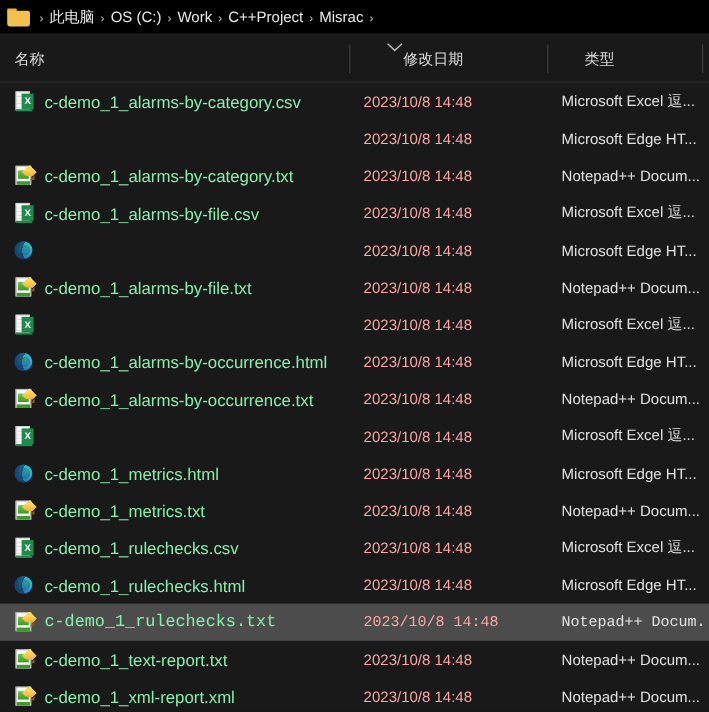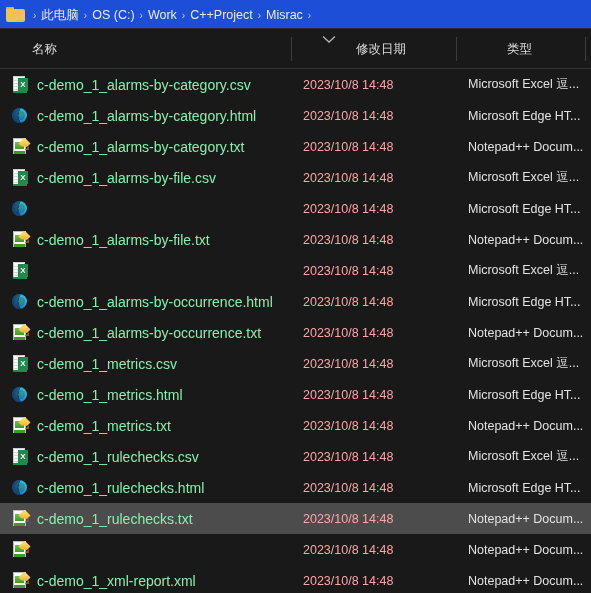--- a/index.html
+++ b/index.html
@@ -13,21 +13,21 @@
     color: #e8e8e8;
     -webkit-font-smoothing: antialiased;
   }
 
   
   .breadcrumb-bar {
     height: 29px;
     display: flex;
     align-items: center;
     padding-left: 6px;
-    background: #1d4ed8;
+    background: #000000;
     border-bottom: 1px solid #2b2b2b;
   }
   .folder-icon {
     width: 19px;
     height: 15px;
     position: relative;
     flex: 0 0 auto;
     margin-right: 3px;
   }
   .folder-icon .tab {
@@ -68,21 +68,20 @@
   .col-head {
     position: absolute;
     top: 0;
     height: 40px;
     display: flex;
     align-items: center;
     font-size: 12.5px;
     color: #dcdcdc;
     padding-left: 12px;
     white-space: nowrap;
-    margin-left: 20px;
   }
   .col-head.name { left: 12px; width: 278px; padding-left: 0; }
   .col-head.date { left: 291px; width: 169px; padding-left: 45px; }
   .col-head.type { left: 475px; width: 129px; }
   .col-divider {
     position: absolute;
     top: 8px;
     width: 1px;
     height: 24px;
     background: #3c3c3c;
@@ -106,20 +105,21 @@
   }
   .file-row {
     position: relative;
     height: 31px;
     display: flex;
     align-items: center;
     cursor: default;
   }
   .file-row.selected {
     background: #4c4c4c;
+    font-family: Liberation Mono, monospace;
   }
   .cell-name {
     position: absolute;
     left: 12px;
     width: 278px;
     display: flex;
     align-items: center;
     gap: 9px;
     white-space: nowrap;
     overflow: hidden;
@@ -291,79 +291,109 @@
           <span class="lines"></span>
           <span class="foot"></span>
           <span class="xpanel">X</span>
         </span>
         <span class="file-name">c-demo_1_alarms-by-category.csv</span>
       </div>
       <div class="cell-date">2023/10/8 14:48</div>
       <div class="cell-type">Microsoft Excel 逗...</div>
     </div>
     <div class="file-row">
+      <div class="cell-date">2023/10/8 14:48</div>
+      <div class="cell-type">Microsoft Edge HT...</div>
+    </div>
+    <div class="file-row">
+      <div class="cell-name">
+        <span class="ficon npp">
+          <span class="sheet"></span>
+          <span class="greenblock"></span>
+          <span class="greenbar"></span>
+          <span class="pencil"></span>
+          <span class="pencil-tip"></span>
+        </span>
+        <span class="file-name">c-demo_1_alarms-by-category.txt</span>
+      </div>
+      <div class="cell-date">2023/10/8 14:48</div>
+      <div class="cell-type">Notepad++ Docum...</div>
+    </div>
+    <div class="file-row">
+      <div class="cell-name">
+        <span class="ficon excel">
+          <span class="sheet"></span>
+          <span class="lines"></span>
+          <span class="foot"></span>
+          <span class="xpanel">X</span>
+        </span>
+        <span class="file-name">c-demo_1_alarms-by-file.csv</span>
+      </div>
+      <div class="cell-date">2023/10/8 14:48</div>
+      <div class="cell-type">Microsoft Excel 逗...</div>
+    </div>
+    <div class="file-row">
       <div class="cell-name">
         <span class="ficon edge">
           <span class="orb"></span>
           <span class="crescent"></span>
           <span class="hook"></span>
         </span>
-        <span class="file-name">c-demo_1_alarms-by-category.html</span>
       </div>
       <div class="cell-date">2023/10/8 14:48</div>
       <div class="cell-type">Microsoft Edge HT...</div>
     </div>
     <div class="file-row">
       <div class="cell-name">
         <span class="ficon npp">
           <span class="sheet"></span>
           <span class="greenblock"></span>
           <span class="greenbar"></span>
           <span class="pencil"></span>
           <span class="pencil-tip"></span>
         </span>
-        <span class="file-name">c-demo_1_alarms-by-category.txt</span>
+        <span class="file-name">c-demo_1_alarms-by-file.txt</span>
       </div>
       <div class="cell-date">2023/10/8 14:48</div>
       <div class="cell-type">Notepad++ Docum...</div>
     </div>
     <div class="file-row">
       <div class="cell-name">
         <span class="ficon excel">
           <span class="sheet"></span>
           <span class="lines"></span>
           <span class="foot"></span>
           <span class="xpanel">X</span>
         </span>
-        <span class="file-name">c-demo_1_alarms-by-file.csv</span>
       </div>
       <div class="cell-date">2023/10/8 14:48</div>
       <div class="cell-type">Microsoft Excel 逗...</div>
     </div>
     <div class="file-row">
       <div class="cell-name">
         <span class="ficon edge">
           <span class="orb"></span>
           <span class="crescent"></span>
           <span class="hook"></span>
         </span>
+        <span class="file-name">c-demo_1_alarms-by-occurrence.html</span>
       </div>
       <div class="cell-date">2023/10/8 14:48</div>
       <div class="cell-type">Microsoft Edge HT...</div>
     </div>
     <div class="file-row">
       <div class="cell-name">
         <span class="ficon npp">
           <span class="sheet"></span>
           <span class="greenblock"></span>
           <span class="greenbar"></span>
           <span class="pencil"></span>
           <span class="pencil-tip"></span>
         </span>
-        <span class="file-name">c-demo_1_alarms-by-file.txt</span>
+        <span class="file-name">c-demo_1_alarms-by-occurrence.txt</span>
       </div>
       <div class="cell-date">2023/10/8 14:48</div>
       <div class="cell-type">Notepad++ Docum...</div>
     </div>
     <div class="file-row">
       <div class="cell-name">
         <span class="ficon excel">
           <span class="sheet"></span>
           <span class="lines"></span>
           <span class="foot"></span>
@@ -373,103 +403,64 @@
       <div class="cell-date">2023/10/8 14:48</div>
       <div class="cell-type">Microsoft Excel 逗...</div>
     </div>
     <div class="file-row">
       <div class="cell-name">
         <span class="ficon edge">
           <span class="orb"></span>
           <span class="crescent"></span>
           <span class="hook"></span>
         </span>
-        <span class="file-name">c-demo_1_alarms-by-occurrence.html</span>
+        <span class="file-name">c-demo_1_metrics.html</span>
       </div>
       <div class="cell-date">2023/10/8 14:48</div>
       <div class="cell-type">Microsoft Edge HT...</div>
     </div>
     <div class="file-row">
       <div class="cell-name">
         <span class="ficon npp">
           <span class="sheet"></span>
           <span class="greenblock"></span>
           <span class="greenbar"></span>
           <span class="pencil"></span>
           <span class="pencil-tip"></span>
         </span>
-        <span class="file-name">c-demo_1_alarms-by-occurrence.txt</span>
+        <span class="file-name">c-demo_1_metrics.txt</span>
       </div>
       <div class="cell-date">2023/10/8 14:48</div>
       <div class="cell-type">Notepad++ Docum...</div>
     </div>
     <div class="file-row">
       <div class="cell-name">
         <span class="ficon excel">
           <span class="sheet"></span>
           <span class="lines"></span>
           <span class="foot"></span>
           <span class="xpanel">X</span>
         </span>
-        <span class="file-name">c-demo_1_metrics.csv</span>
+        <span class="file-name">c-demo_1_rulechecks.csv</span>
       </div>
       <div class="cell-date">2023/10/8 14:48</div>
       <div class="cell-type">Microsoft Excel 逗...</div>
     </div>
     <div class="file-row">
       <div class="cell-name">
         <span class="ficon edge">
           <span class="orb"></span>
           <span class="crescent"></span>
           <span class="hook"></span>
         </span>
-        <span class="file-name">c-demo_1_metrics.html</span>
+        <span class="file-name">c-demo_1_rulechecks.html</span>
       </div>
       <div class="cell-date">2023/10/8 14:48</div>
       <div class="cell-type">Microsoft Edge HT...</div>
     </div>
-    <div class="file-row">
-      <div class="cell-name">
-        <span class="ficon npp">
-          <span class="sheet"></span>
-          <span class="greenblock"></span>
-          <span class="greenbar"></span>
-          <span class="pencil"></span>
-          <span class="pencil-tip"></span>
-        </span>
-        <span class="file-name">c-demo_1_metrics.txt</span>
-      </div>
-      <div class="cell-date">2023/10/8 14:48</div>
-      <div class="cell-type">Notepad++ Docum...</div>
-    </div>
-    <div class="file-row">
-      <div class="cell-name">
-        <span class="ficon excel">
-          <span class="sheet"></span>
-          <span class="lines"></span>
-          <span class="foot"></span>
-          <span class="xpanel">X</span>
-        </span>
-        <span class="file-name">c-demo_1_rulechecks.csv</span>
-      </div>
-      <div class="cell-date">2023/10/8 14:48</div>
-      <div class="cell-type">Microsoft Excel 逗...</div>
-    </div>
-    <div class="file-row">
-      <div class="cell-name">
-        <span class="ficon edge">
-          <span class="orb"></span>
-          <span class="crescent"></span>
-          <span class="hook"></span>
-        </span>
-        <span class="file-name">c-demo_1_rulechecks.html</span>
-      </div>
-      <div class="cell-date">2023/10/8 14:48</div>
-      <div class="cell-type">Microsoft Edge HT...</div>
-    </div>
     <div class="file-row selected">
       <div class="cell-name">
         <span class="ficon npp">
           <span class="sheet"></span>
           <span class="greenblock"></span>
           <span class="greenbar"></span>
           <span class="pencil"></span>
           <span class="pencil-tip"></span>
         </span>
         <span class="file-name">c-demo_1_rulechecks.txt</span>
@@ -479,20 +470,21 @@
     </div>
     <div class="file-row">
       <div class="cell-name">
         <span class="ficon npp">
           <span class="sheet"></span>
           <span class="greenblock"></span>
           <span class="greenbar"></span>
           <span class="pencil"></span>
           <span class="pencil-tip"></span>
         </span>
+        <span class="file-name">c-demo_1_text-report.txt</span>
       </div>
       <div class="cell-date">2023/10/8 14:48</div>
       <div class="cell-type">Notepad++ Docum...</div>
     </div>
     <div class="file-row">
       <div class="cell-name">
         <span class="ficon npp">
           <span class="sheet"></span>
           <span class="greenblock"></span>
           <span class="greenbar"></span>

